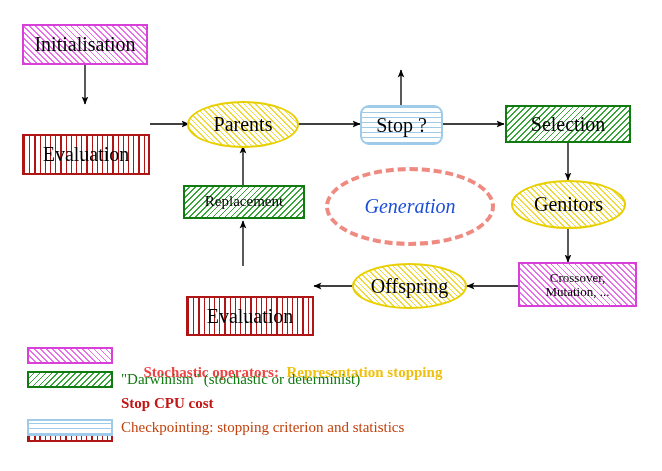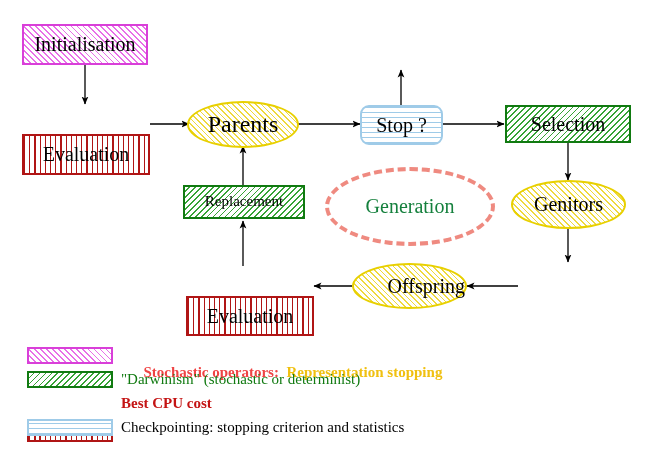--- a/index.html
+++ b/index.html
@@ -62,21 +62,22 @@
   }
   .hatch-yellow {
     border-color: #e8d000;
     background-color: #ffffff;
     background-image: repeating-linear-gradient(45deg,
         #efd93c 0px, #efd93c 1.2px, rgba(255,255,255,0) 1.2px, rgba(255,255,255,0) 4.0px);
   }
   .dashed-salmon {
     border: 4px dashed #ef8a80;
     background: transparent;
-    color: #15803d;
+    color: #1d4ed8;
+    font-style: italic;
   }
 
   
   .legend-swatch {
     position: absolute;
     box-sizing: border-box;
     border-width: 2px;
     border-style: solid;
   }
   .legend-text {
@@ -121,21 +122,21 @@
   </svg>
 
   <div class="node box hatch-magenta" style="left:22px; top:24px; width:126px; height:41px; font-size:20px;">
     <span>Initialisation</span>
   </div>
 
   <div class="node box hatch-red" style="left:22px; top:104px; width:128px; height:41px; font-size:20px;">
     <span>Evaluation</span>
   </div>
 
-  <div class="node ellipse hatch-yellow" style="left:187px; top:101px; width:112px; height:47px; font-size:24px;">
+  <div class="node ellipse hatch-yellow" style="left:187px; top:101px; width:112px; height:47px; font-size:20px;">
     <span>Parents</span>
   </div>
 
 
   <div class="node box rounded hatch-blue" style="left:360px; top:105px; width:83px; height:40px; font-size:20px;">
     <span>Stop ?</span>
   </div>
 
   <div class="node box hatch-green" style="left:183px; top:185px; width:122px; height:34px; font-size:15px;">
     <span>Replacement</span>
@@ -146,40 +147,44 @@
   </div>
 
   <div class="node ellipse dashed-salmon" style="left:325px; top:167px; width:170px; height:79px; font-size:20px;">
     <span>Generation</span>
   </div>
 
   <div class="node ellipse hatch-yellow" style="left:511px; top:180px; width:115px; height:49px; font-size:20px;text-align:center;">
     <span>Genitors</span>
   </div>
 
+  <div class="node box hatch-magenta" style="left:518px; top:262px; width:119px; height:45px; font-size:13px;">
+    <span>Crossover,
+Mutation, ...</span>
+  </div>
 
   <div class="node box hatch-red" style="left:186px; top:266px; width:128px; height:40px; font-size:20px;">
     <span>Evaluation</span>
   </div>
 
-  <div class="node ellipse hatch-yellow" style="left:352px; top:263px; width:115px; height:46px; font-size:20px;justify-content:flex-end;">
+  <div class="node ellipse hatch-yellow" style="left:352px; top:263px; width:115px; height:46px; font-size:20px;">
     <span>Offspring</span>
   </div>
 
   <div>
 
     <div class="legend-swatch hatch-magenta" style="left:27px; top:347px; width:86px; height:17px;"></div>
     <div class="legend-text" style="left:121px; top:347px;">
       <b style="color:#ef4444;">Stochastic operators:</b><span style="color:#f0c010;"> &nbsp;</span><b style="color:#f0c010;">Representation stopping</b>
     </div>
 
     <div class="legend-swatch hatch-green" style="left:27px; top:371px; width:86px; height:17px;"></div>
     <div class="legend-text" style="left:121px; top:371px; color:#117a11;">"Darwinism" (stochastic or determinist)</div>
 
     <div class="legend-swatch hatch-red" style="left:27px; top:395px; width:86px; height:17px;"></div>
-    <div class="legend-text" style="left:121px; top:395px; color:#c41414; font-weight:bold;">Best CPU cost</div>
+    <div class="legend-text" style="left:121px; top:395px; color:#c41414; font-weight:bold;">Stop CPU cost</div>
 
     <div class="legend-swatch hatch-blue" style="left:27px; top:419px; width:86px; height:17px;"></div>
-    <div class="legend-text" style="left:121px; top:419px; color:#000000;">Checkpointing: stopping criterion and statistics</div>
+    <div class="legend-text" style="left:121px; top:419px; color:#c2410c;">Checkpointing: stopping criterion and statistics</div>
 
   </div>
 
 </div>
 
 </body></html>

